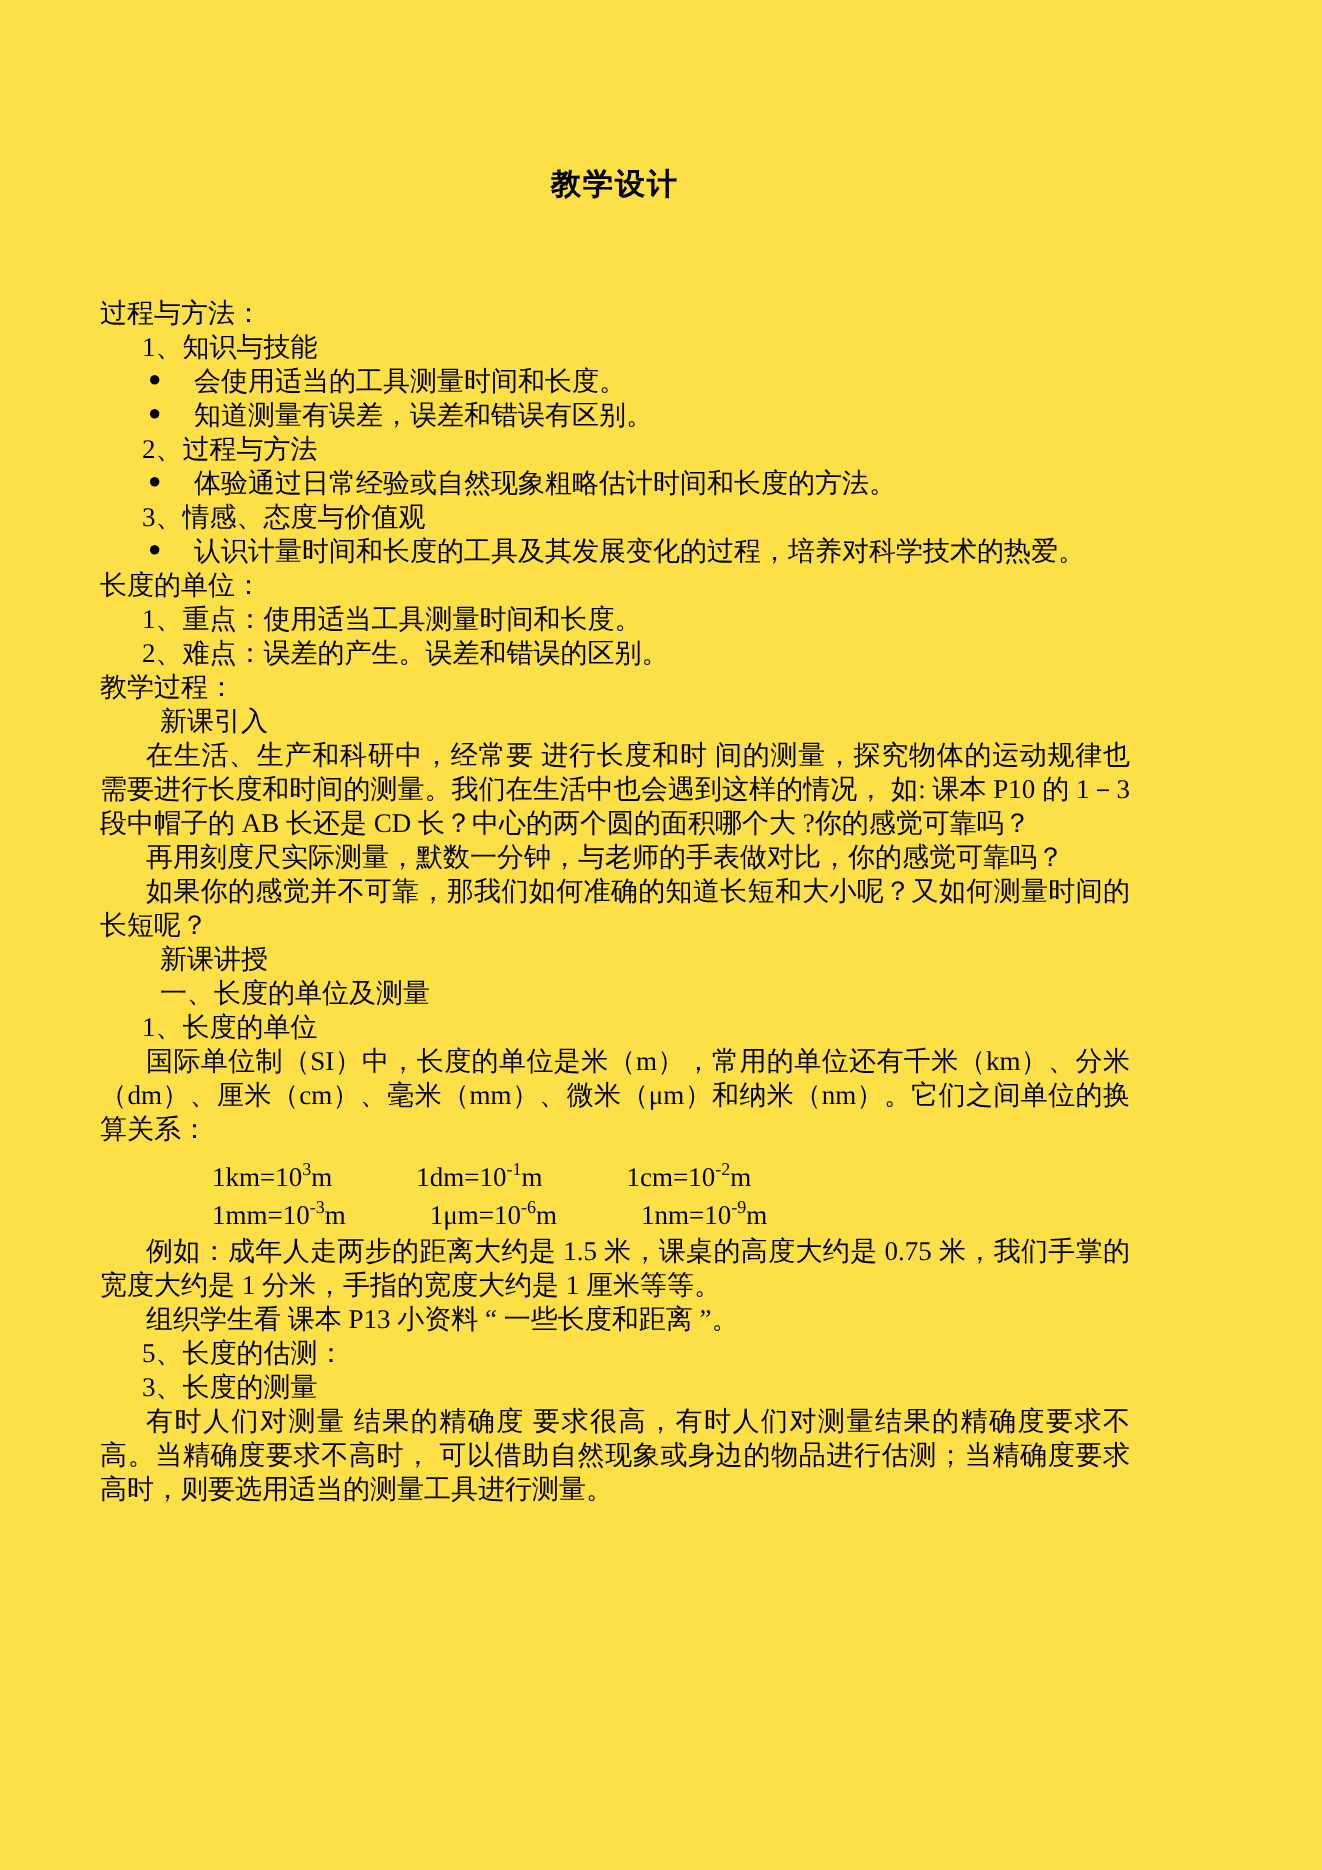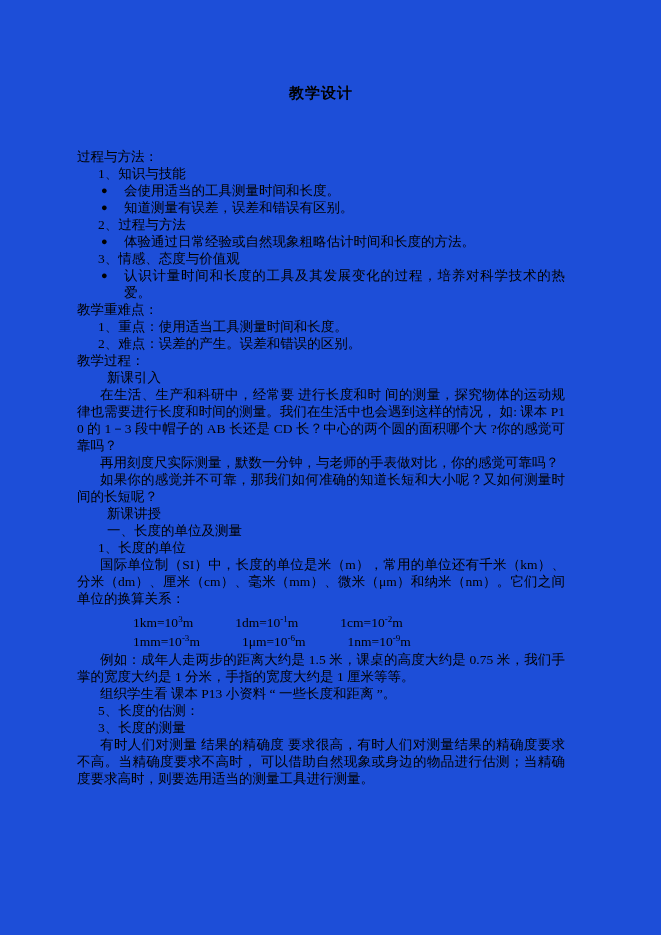--- a/index.html
+++ b/index.html
@@ -11,22 +11,22 @@
     width: 661px;
     height: 935px;
     color: #000000;
     font-family: "Liberation Serif", serif;
     overflow: hidden;
   }
   .page {
     box-sizing: border-box;
     width: 661px;
     height: 935px;
-    padding: 85px 96px 0 77px;
-    background: #1d4ed8;
+    padding: 85px 96px 0 50px;
+    background: #fde047;
   }
   .doc-title {
     text-align: center;
     font-size: 15px;
     line-height: 17px;
     margin: 0 0 46px 0;
     letter-spacing: 1px;
   }
   .p {
     margin: 0;
@@ -75,21 +75,21 @@
   <h1 class="doc-title">教学设计</h1>
   <div id="doc-body">
       <div class="p label">过程与方法：</div>
       <div class="p num">1、知识与技能</div>
       <div class="p bullet"><span class="marker">●</span><span>会使用适当的工具测量时间和长度。</span></div>
       <div class="p bullet"><span class="marker">●</span><span>知道测量有误差，误差和错误有区别。</span></div>
       <div class="p num">2、过程与方法</div>
       <div class="p bullet"><span class="marker">●</span><span>体验通过日常经验或自然现象粗略估计时间和长度的方法。</span></div>
       <div class="p num">3、情感、态度与价值观</div>
       <div class="p bullet"><span class="marker">●</span><span>认识计量时间和长度的工具及其发展变化的过程，培养对科学技术的热爱。</span></div>
-      <div class="p label">教学重难点：</div>
+      <div class="p label">长度的单位：</div>
       <div class="p num">1、重点：使用适当工具测量时间和长度。</div>
       <div class="p num">2、难点：误差的产生。误差和错误的区别。</div>
       <div class="p label">教学过程：</div>
       <div class="p sub">新课引入</div>
       <div class="p body">在生活、生产和科研中，经常要 进行长度和时 间的测量，探究物体的运动规律也需要进行长度和时间的测量。我们在生活中也会遇到这样的情况，  如: 课本 P10 的 1－3 段中帽子的 AB 长还是 CD 长？中心的两个圆的面积哪个大 ?你的感觉可靠吗？</div>
       <div class="p body">再用刻度尺实际测量，默数一分钟，与老师的手表做对比，你的感觉可靠吗？</div>
       <div class="p body">如果你的感觉并不可靠，那我们如何准确的知道长短和大小呢？又如何测量时间的长短呢？</div>
       <div class="p sub">新课讲授</div>
       <div class="p sub">一、长度的单位及测量</div>
       <div class="p num">1、长度的单位</div>

